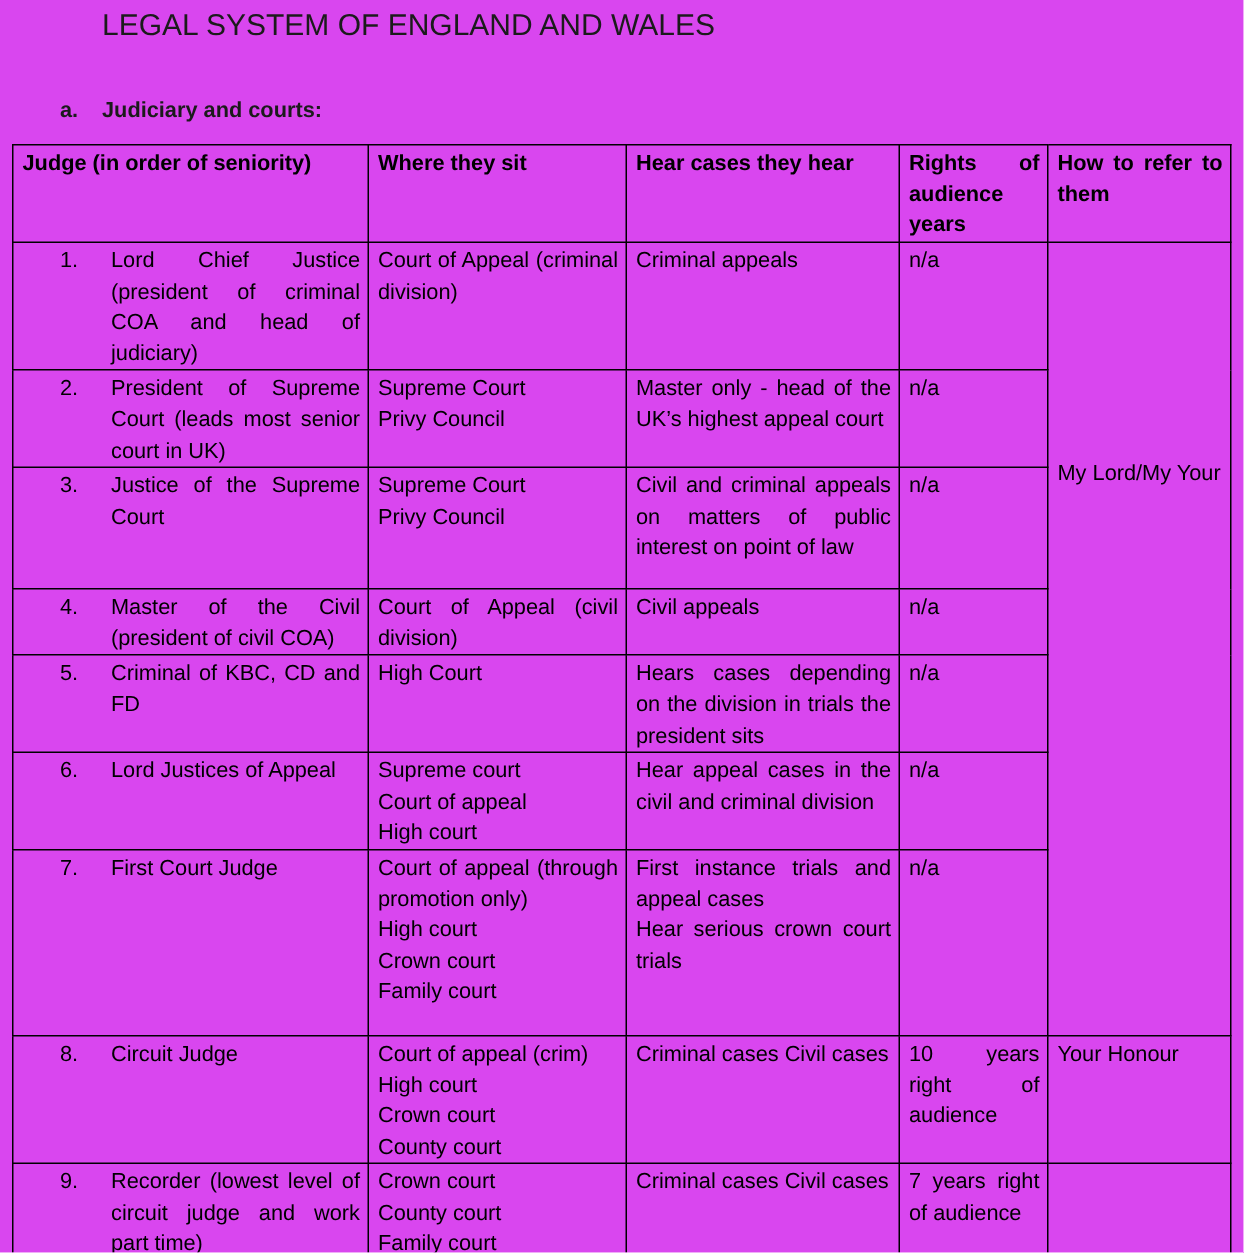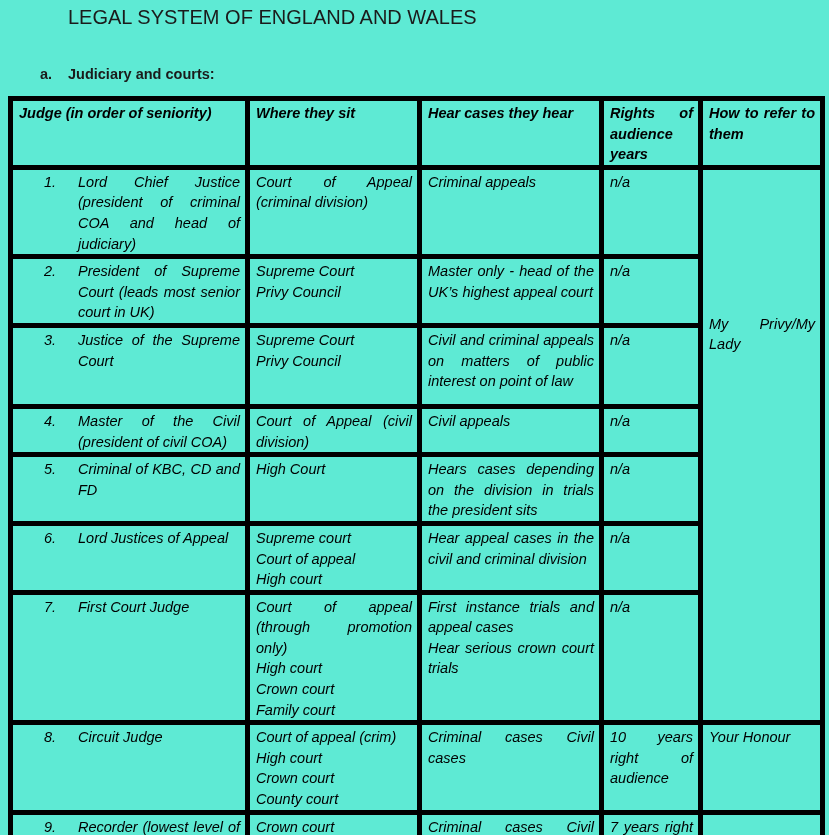--- a/index.html
+++ b/index.html
@@ -1,20 +1,20 @@
 <!DOCTYPE html>
 <html><head>
 <meta charset="utf-8">
 <style>
   html,body{margin:0;padding:0;background:#fff;}
   .page{
     position:relative;
     width:829px;height:835px;
     overflow:hidden;
-    background:#5eead4;
+    background:#d946ef;
     font-family:"Liberation Sans", sans-serif;
     color:#000;
   }
   .doc-title{
     margin:0;
     padding:6px 0 0 68px;
     font-size:20px;
     font-weight:400;
     color:#1b1b1b;
   }
@@ -28,27 +28,26 @@
   .section-heading .marker{flex:0 0 28px;}
   table.judiciary{
     border-collapse:collapse;
     table-layout:fixed;
     width:812px;
     margin:14px 0 0 8px;
   }
   col.c1{width:237px;} col.c2{width:172px;} col.c3{width:182px;}
   col.c4{width:99px;}  col.c5{width:122px;}
   th,td{
-    border:5px solid #000000;
+    border:1px solid #000000;
     vertical-align:top;
     padding:2px 5px 0 6px;
     font-size:14.5px;
     line-height:20.6px;
     overflow:hidden;
-    font-style:italic;
   }
   th{font-weight:700;text-align:left;}
   th.jst{text-align:justify;}
   .cj{text-align:justify;white-space:pre-line;}
   .jcell{display:flex;}
   .jnum{flex:0 0 34px;padding-left:25px;box-sizing:content-box;}
   .jtext{flex:1;text-align:justify;white-space:pre-line;}
   .refer-merged{padding-top:144px;}
   tr.rh{height:65px;}
   tr.r1{height:82px;}
@@ -94,21 +93,21 @@
       <tr class="r1">
         <td>
           <div class="jcell">
               <span class="jnum">1.</span>
               <span class="jtext">Lord Chief Justice (president of criminal COA and head of judiciary)</span>
             </div>
         </td>
         <td class="cj">Court of Appeal (criminal division)</td>
         <td class="cj">Criminal appeals</td>
         <td class="cj">n/a</td>
-        <td class="cj refer-merged" rowspan="7">My Privy/My Lady</td>
+        <td class="cj refer-merged" rowspan="7">My Lord/My Your</td>
       </tr>
       <tr class="r2">
         <td>
           <div class="jcell">
               <span class="jnum">2.</span>
               <span class="jtext">President of Supreme Court (leads most senior court in UK)</span>
             </div>
         </td>
         <td class="cj">Supreme Court
 Privy Council</td>

